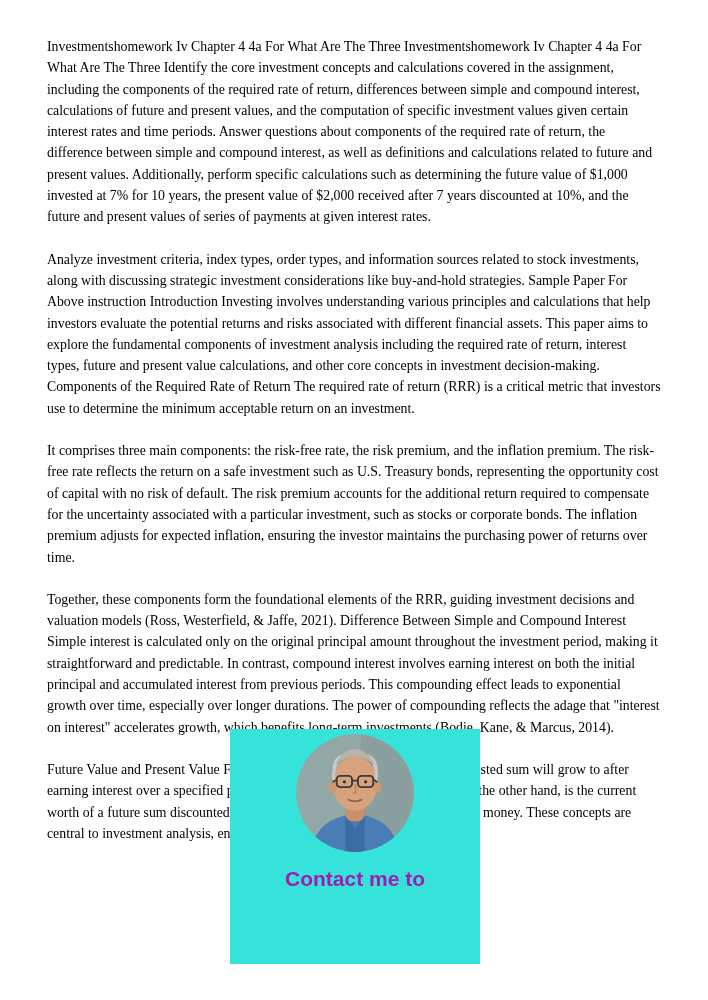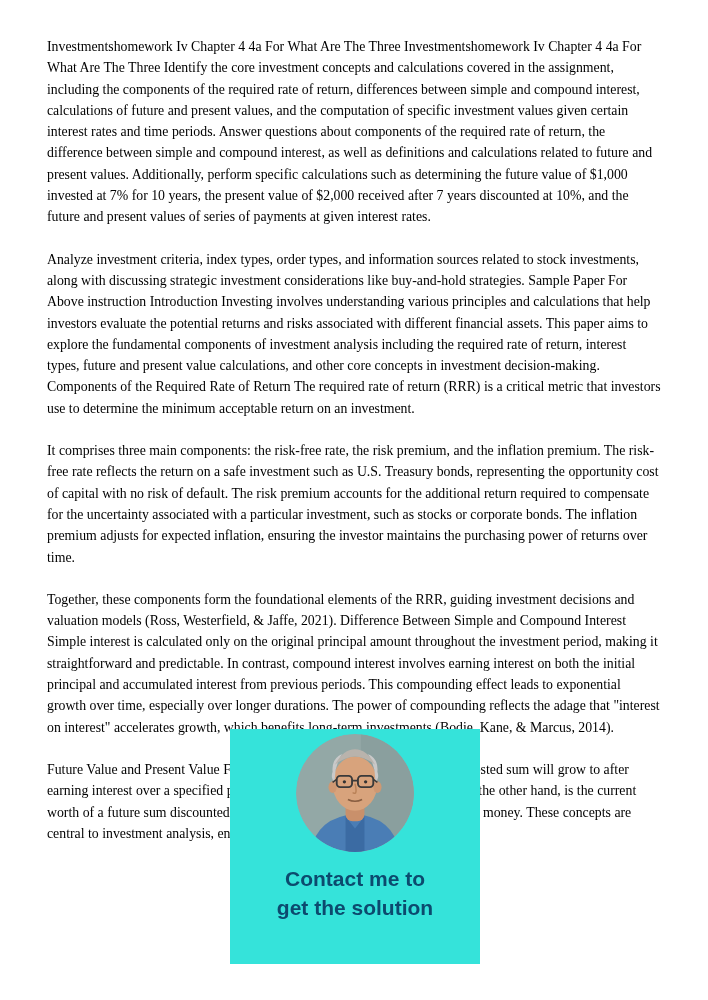--- a/index.html
+++ b/index.html
@@ -43,21 +43,21 @@
     margin-top: 5px;
     flex: 0 0 auto;
   }
   .avatar svg { display: block; width: 100%; height: 100%; }
   .contact-text {
     font-family: "Liberation Sans", sans-serif;
     font-weight: 700;
     font-size: 21px;
     line-height: 29px;
     text-align: center;
-    color: #0c4a6e;
+    color: #a21caf;
     margin-top: 12px;
   }
   .email-strip {
     position: absolute;
     left: 0;
     bottom: 0;
     width: 100%;
     height: 48px;
     background: #1b4a5a;
     display: flex;
@@ -115,19 +115,18 @@
           <circle cx="41" cy="40.5" r="1.4" fill="#333333"></circle>
           <circle cx="59" cy="40.5" r="1.4" fill="#333333"></circle>
           <path d="M50 42 Q51.5 48 50.5 50 Q49 50.5 48 49.5" fill="none" stroke="#b98157" stroke-width="1.2"></path>
           <path d="M44 55.5 Q50 58.5 56 55.5" fill="none" stroke="#8a5f42" stroke-width="1.4"></path>
         </g>
       </svg>
     </div>
 
     <div class="contact-text">
       <div>Contact me to</div>
-      <div>get the solution</div>
     </div>
 
 
   </div>
 
 </div>
 
 </body></html>

